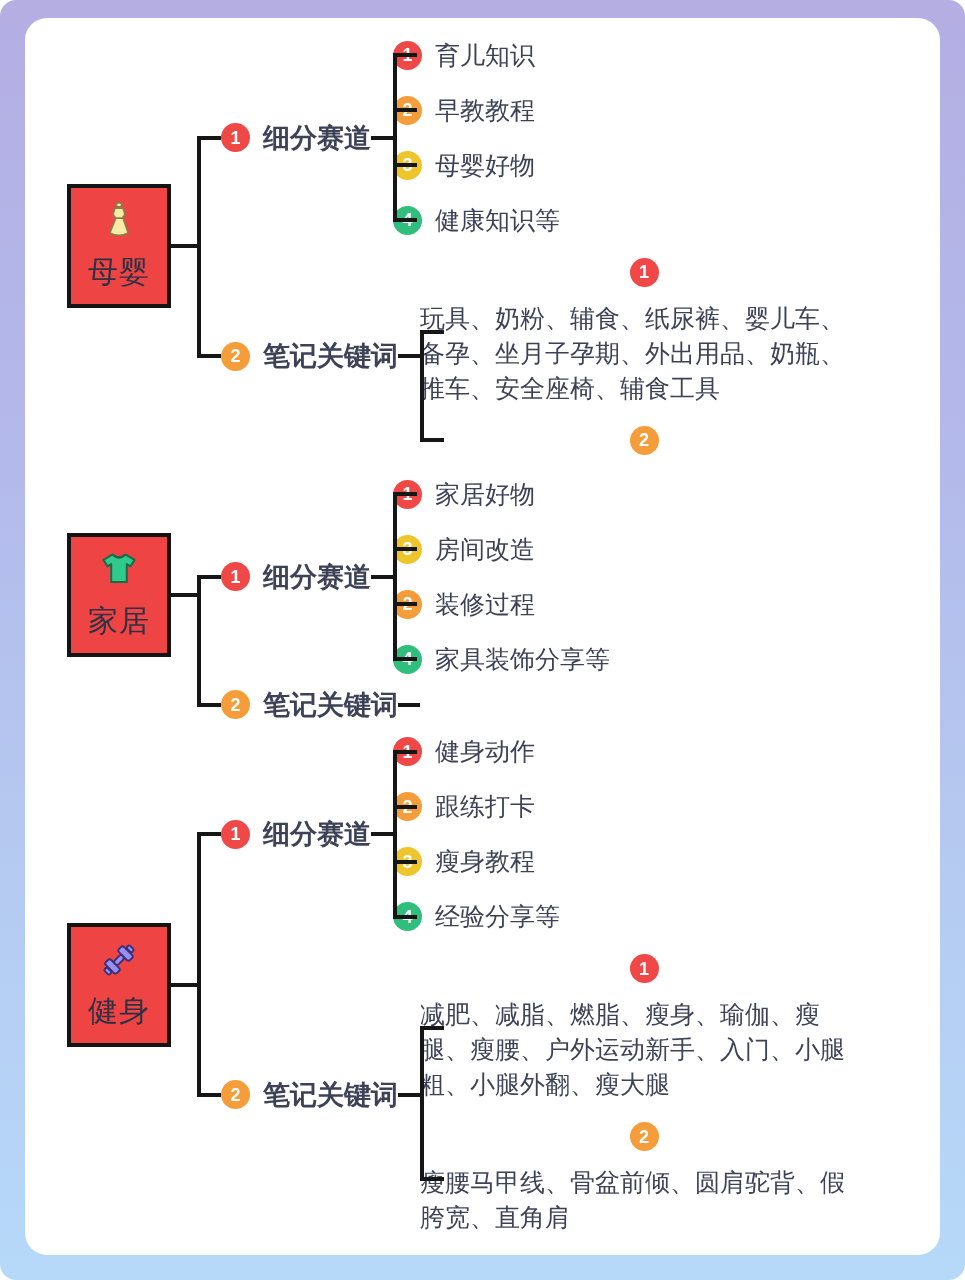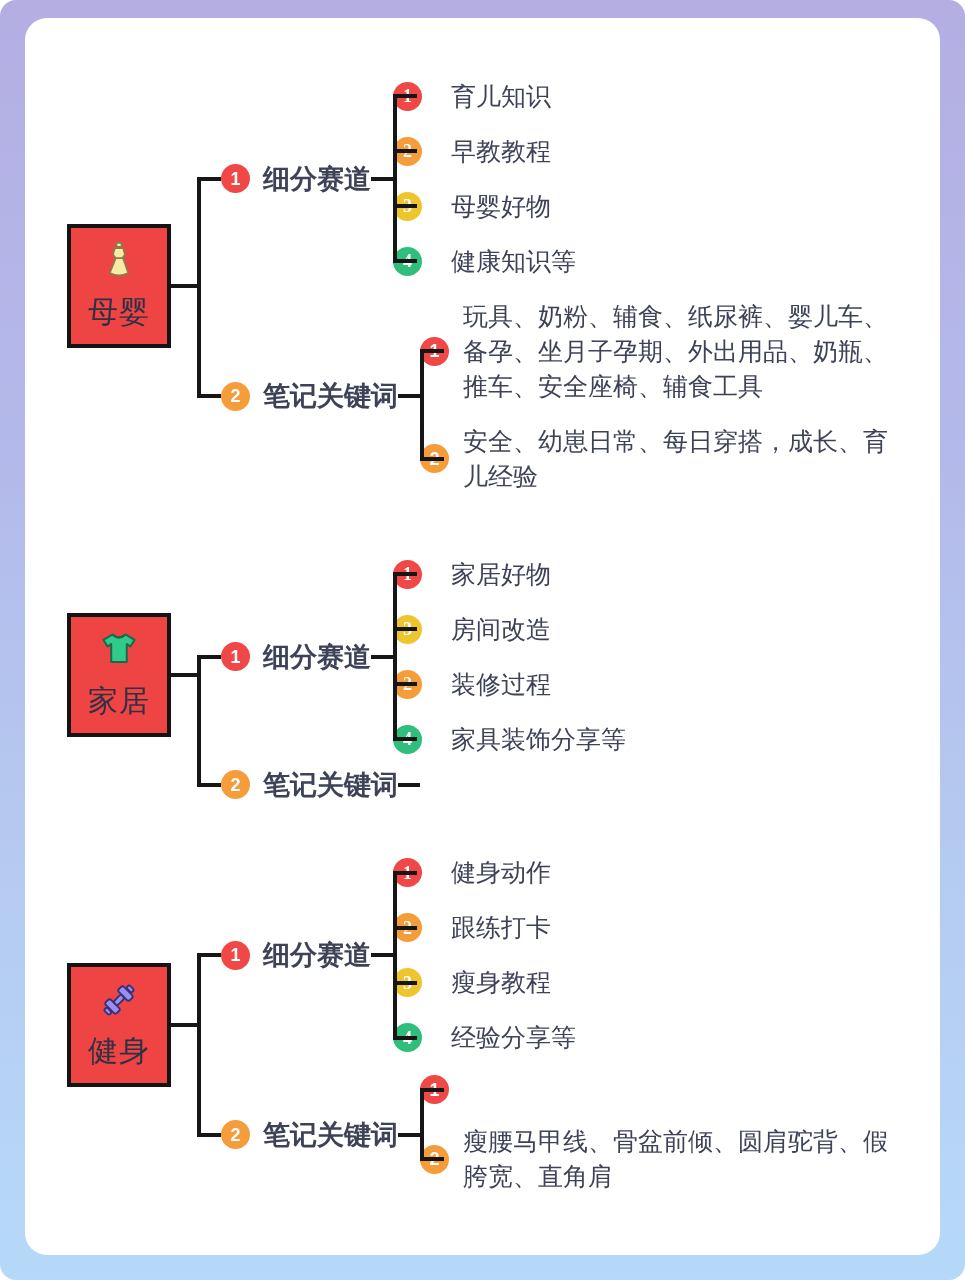--- a/index.html
+++ b/index.html
@@ -63,24 +63,24 @@
     flex: none; line-height: 1;
   }
   .c1 { background: #f04747; }
   .c2 { background: #f59d3b; }
   .c3 { background: #eec52d; }
   .c4 { background: #2fbe7c; }
 
   .node { display: flex; align-items: center; gap: 13px; flex: none; }
   .branch-label { font-size: 27px; color: #3d4257; white-space: nowrap; font-weight: bold; }
 
-  .track-item { padding: 11px 0; gap: 29px; font-family: Liberation Serif, serif; }
+  .track-item { padding: 11px 0; gap: 13px; }
   .track-label { font-size: 25px; color: #3d4257; white-space: nowrap; }
 
-  .kw-item { padding: 10px 0; gap: 14px; }
+  .kw-item { padding: 10px 0; gap: 14px; flex-direction: column; }
   .kw-text {
     font-size: 25px; line-height: 35px; color: #3d4257;
     max-width: 448px; margin: 0;
   }
   .icon { display: flex; }
 </style>
 </head>
 <body>
 
 <div class="frame">
@@ -134,21 +134,20 @@
             <span class="branch-label">笔记关键词</span>
           </div>
           <div class="link"></div>
           <div class="children">
             <div class="child kw-item">
               <span class="badge c1">1</span>
               <p class="kw-text">玩具、奶粉、辅食、纸尿裤、婴儿车、备孕、坐月子孕期、外出用品、奶瓶、推车、安全座椅、辅食工具</p>
             </div>
             <div class="child kw-item">
               <span class="badge c2">2</span>
-              <p class="kw-text">安全、幼崽日常、每日穿搭，成长、育儿经验</p>
             </div>
           </div>
         </div>
       </div>
     </div>
 
     <div class="row">
       <div class="root-box">
         <span class="icon">
           <svg width="44" height="44" viewBox="0 0 48 48">
@@ -239,20 +238,21 @@
         </div>
         <div class="child">
           <div class="node">
             <span class="badge c2">2</span>
             <span class="branch-label">笔记关键词</span>
           </div>
           <div class="link"></div>
           <div class="children">
             <div class="child kw-item">
               <span class="badge c1">1</span>
+              <p class="kw-text">减肥、减脂、燃脂、瘦身、瑜伽、瘦腿、瘦腰、户外运动新手、入门、小腿粗、小腿外翻、瘦大腿</p>
             </div>
             <div class="child kw-item">
               <span class="badge c2">2</span>
               <p class="kw-text">瘦腰马甲线、骨盆前倾、圆肩驼背、假胯宽、直角肩</p>
             </div>
           </div>
         </div>
       </div>
     </div>
 

